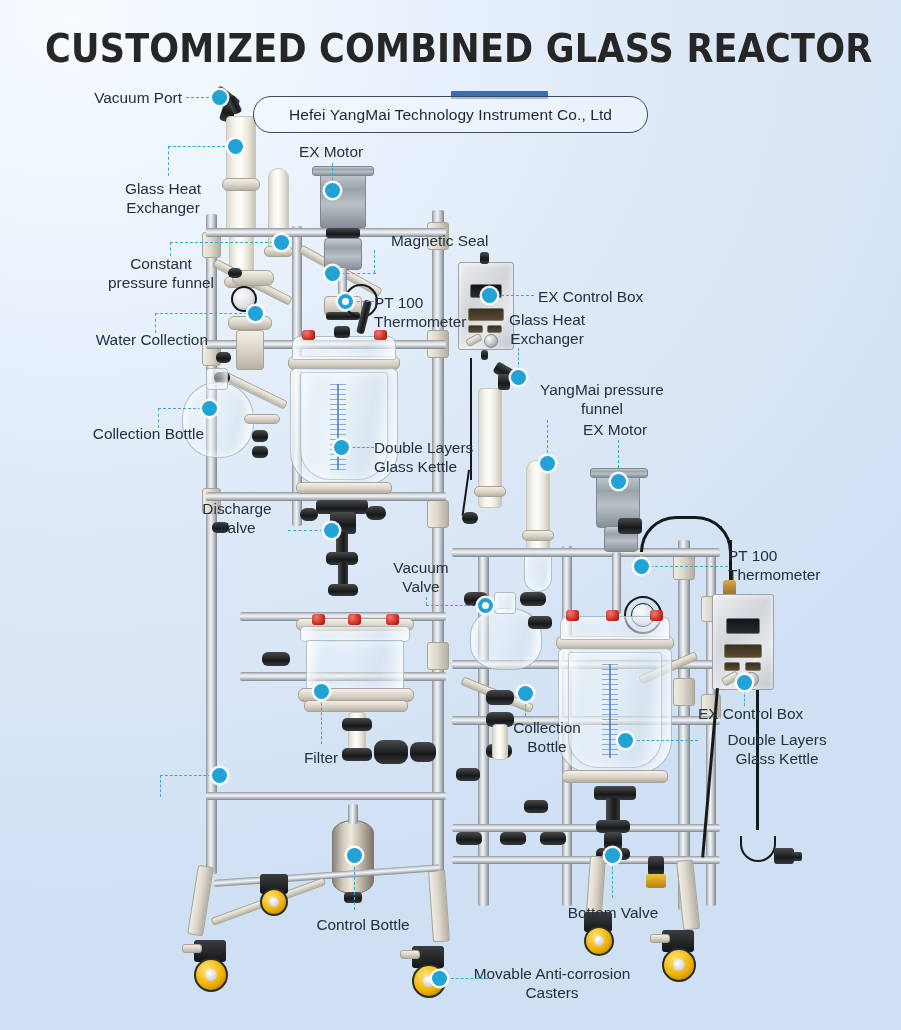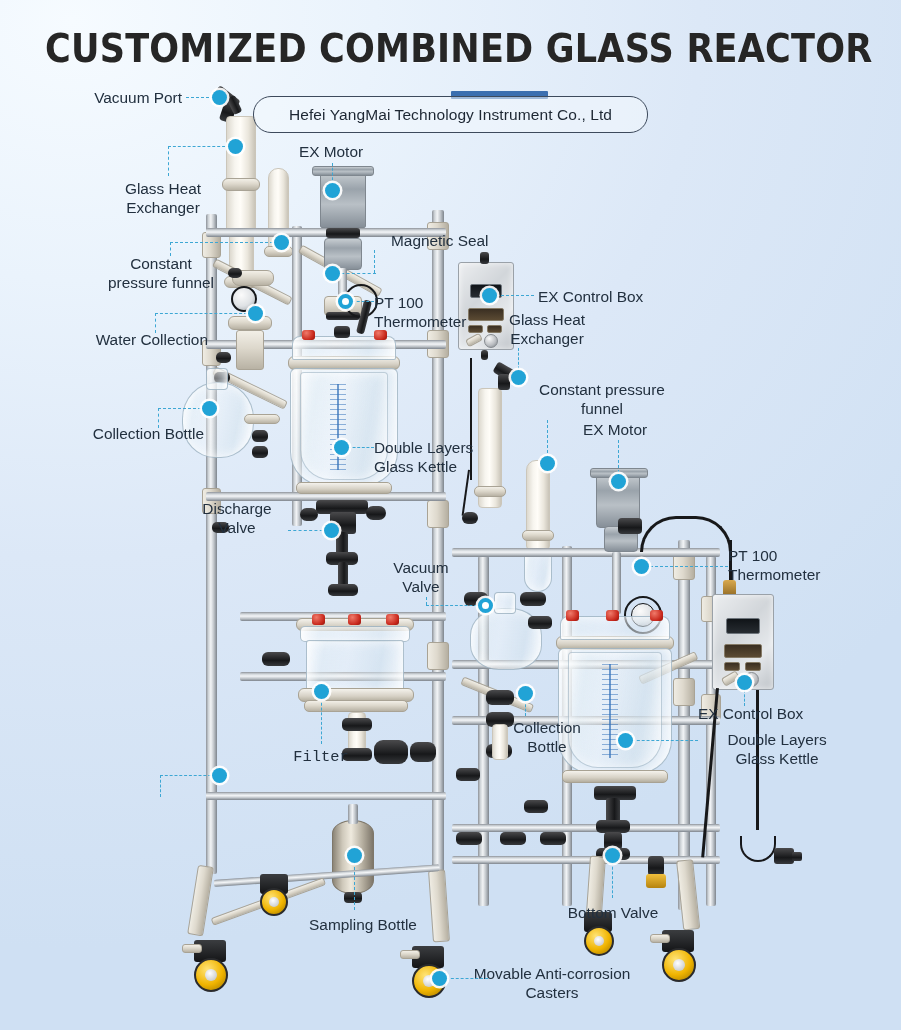--- a/index.html
+++ b/index.html
@@ -458,43 +458,43 @@
 Glass Kettle</div>
   <div class="ln" style="left:348px;top:447px;width:26px;"></div>
   <div class="dot" style="left:334px;top:440px;"></div>
 
   <div class="lbl c" style="left:368px;top:558px;width:106px;">Vacuum
 Valve</div>
   <div class="lnv" style="left:426px;top:597px;height:8px;"></div>
   <div class="ln" style="left:426px;top:605px;width:56px;"></div>
   <div class="dot ring" style="left:478px;top:598px;"></div>
 
-  <div class="lbl c" style="left:278px;top:748px;width:86px;font-family:Liberation Mono, monospace;">Filter</div>
+  <div class="lbl c" style="left:278px;top:748px;width:86px;">Filter</div>
   <div class="lnv" style="left:321px;top:698px;height:46px;"></div>
   <div class="dot" style="left:314px;top:684px;"></div>
 
-  <div class="lbl c" style="left:284px;top:915px;width:158px;">Sampling Bottle</div>
+  <div class="lbl c" style="left:284px;top:915px;width:158px;">Control Bottle</div>
   <div class="lnv" style="left:354px;top:862px;height:48px;"></div>
   <div class="dot" style="left:347px;top:848px;"></div>
 
   <div class="lbl c" style="left:452px;top:964px;width:200px;">Movable Anti-corrosion
 Casters</div>
   <div class="ln" style="left:446px;top:978px;width:42px;"></div>
   <div class="dot" style="left:432px;top:971px;"></div>
 
   <div class="lbl" style="left:538px;top:287px;width:160px;">EX Control Box</div>
   <div class="ln" style="left:496px;top:295px;width:38px;"></div>
   <div class="dot" style="left:482px;top:288px;"></div>
 
   <div class="lbl c" style="left:488px;top:310px;width:118px;">Glass Heat
 Exchanger</div>
   <div class="lnv" style="left:518px;top:348px;height:26px;"></div>
   <div class="dot" style="left:511px;top:370px;"></div>
 
-  <div class="lbl c" style="left:514px;top:380px;width:176px;">Constant pressure
+  <div class="lbl c" style="left:514px;top:380px;width:176px;">YangMai pressure
 funnel</div>
   <div class="lnv" style="left:547px;top:420px;height:38px;"></div>
   <div class="dot" style="left:540px;top:456px;"></div>
 
   <div class="lbl c" style="left:560px;top:420px;width:110px;">EX Motor</div>
   <div class="lnv" style="left:618px;top:440px;height:38px;"></div>
   <div class="dot" style="left:611px;top:474px;"></div>
 
   <div class="lbl" style="left:728px;top:546px;width:132px;">PT 100
 Thermometer</div>

